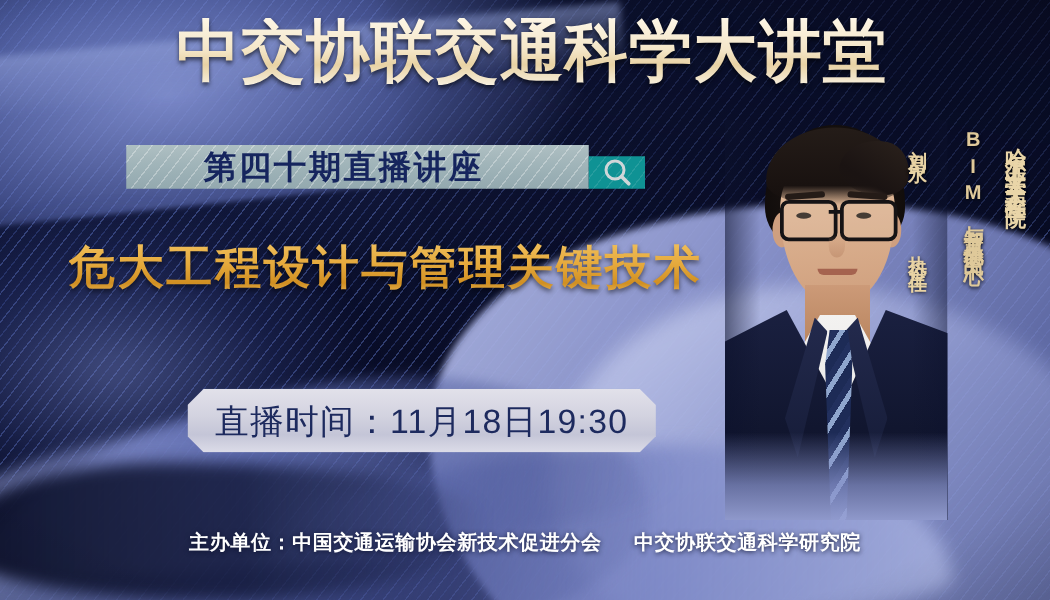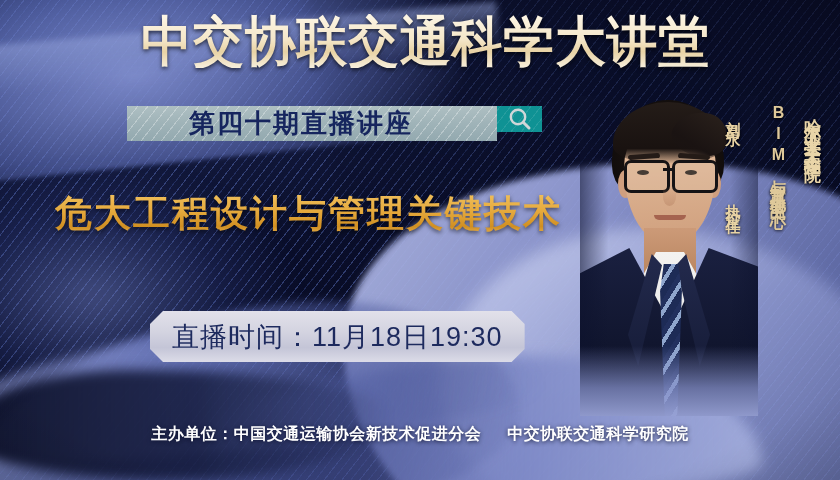--- a/index.html
+++ b/index.html
@@ -146,24 +146,24 @@
     color: transparent;
     -webkit-text-fill-color: transparent;
     filter: drop-shadow(0 2px 2px rgba(0,0,0,0.65));
     transform: scaleX(0.94);
     white-space: nowrap;
   }
 
   
   .episode-bar {
     position: absolute;
-    left: 127px; top: 106px;
+    left: 101px; top: 106px;
     width: 415px; height: 45px;
     display: flex;
-    align-items: flex-start;
+    align-items: flex-end;
   }
   .episode-bar-body {
     flex: 1;
     position: relative;
     background: linear-gradient(180deg, #aebfc2 0%, #9fb3b8 50%, #93a9af 100%);
     overflow: hidden;
     display: flex;
     align-items: center;
     justify-content: center;
   }

